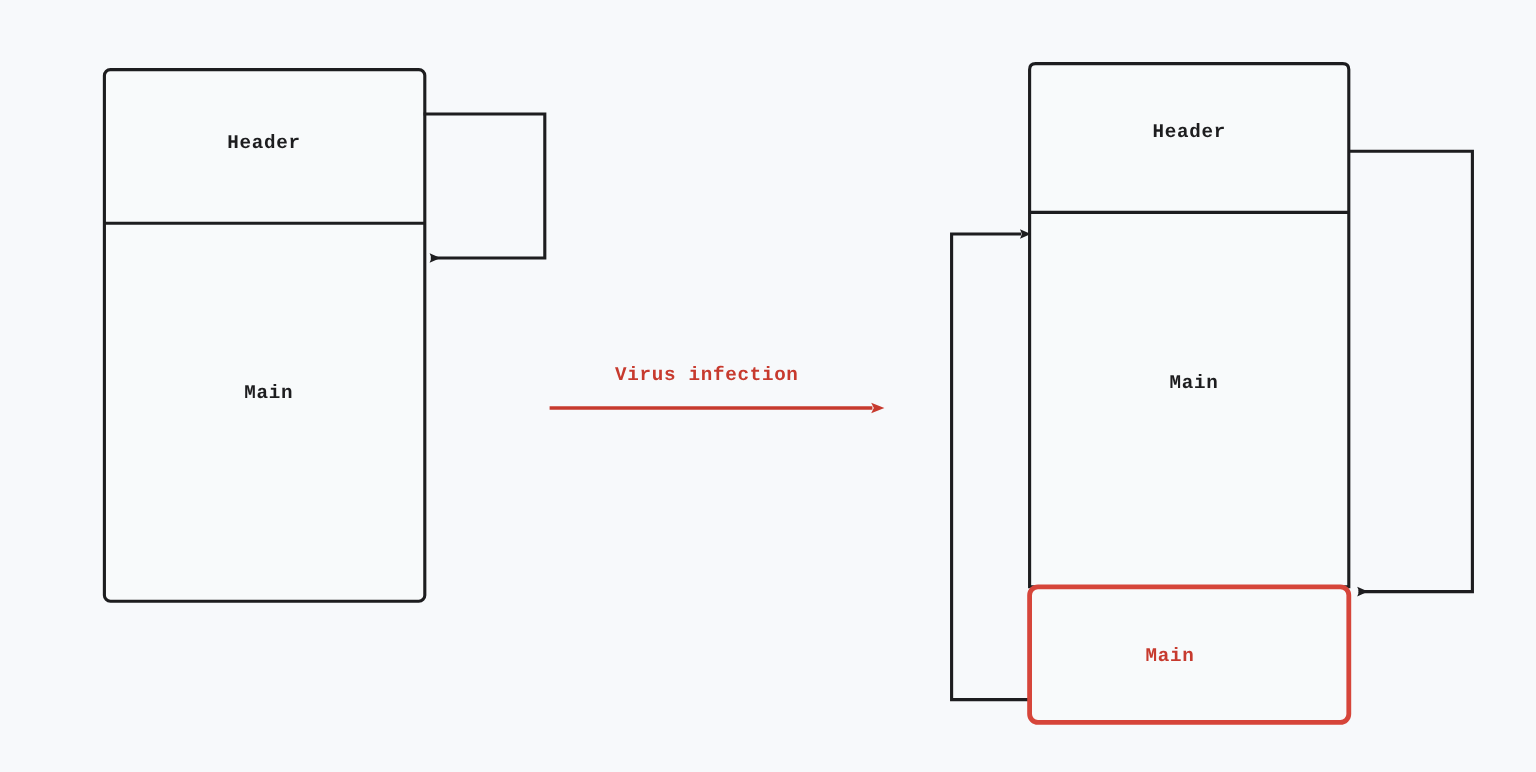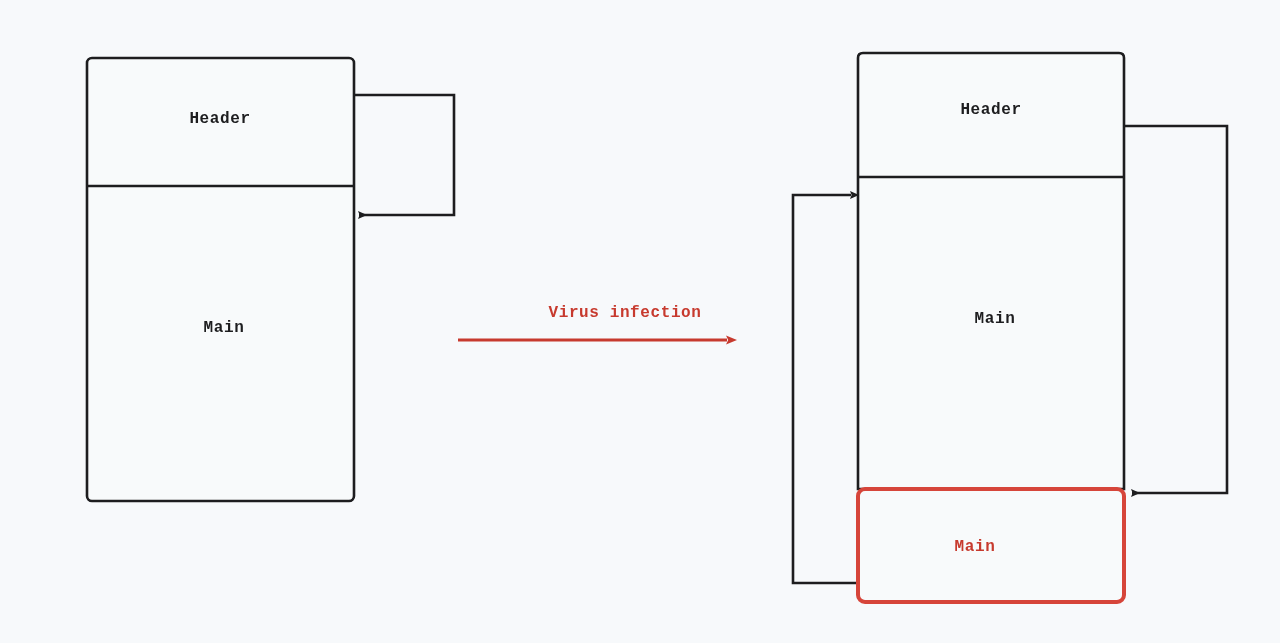--- a/index.html
+++ b/index.html
@@ -32,21 +32,20 @@
     white-space: nowrap;
     transform: translate(-50%, -50%);
     text-align: center;
     pointer-events: none;
   }
   .label.red {
     color: #c73a2e;
   }
   .label.arrow-label {
     font-size: 16px;
-    margin-left: 36px;
   }
 </style>
 </head>
 <body>
 
 <svg id="canvas" viewBox="0 0 1280 643" xmlns="http://www.w3.org/2000/svg">
 
   <defs>
     <marker id="arrow-left-black" markerWidth="12" markerHeight="12" refX="9" refY="5" orient="auto" markerUnits="userSpaceOnUse">
       <path d="M 10 1 L 1 5 L 10 9 L 8.4 5 Z" fill="#1d1d1f"></path>

